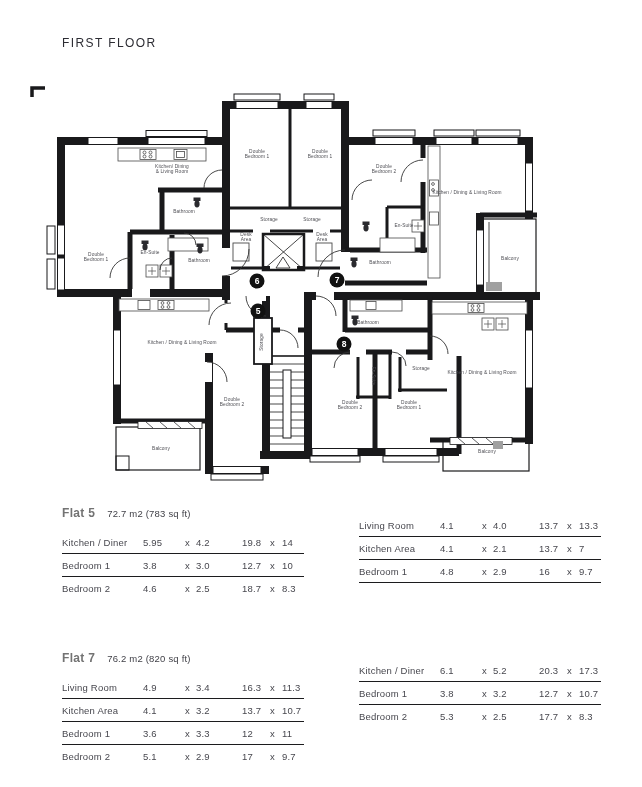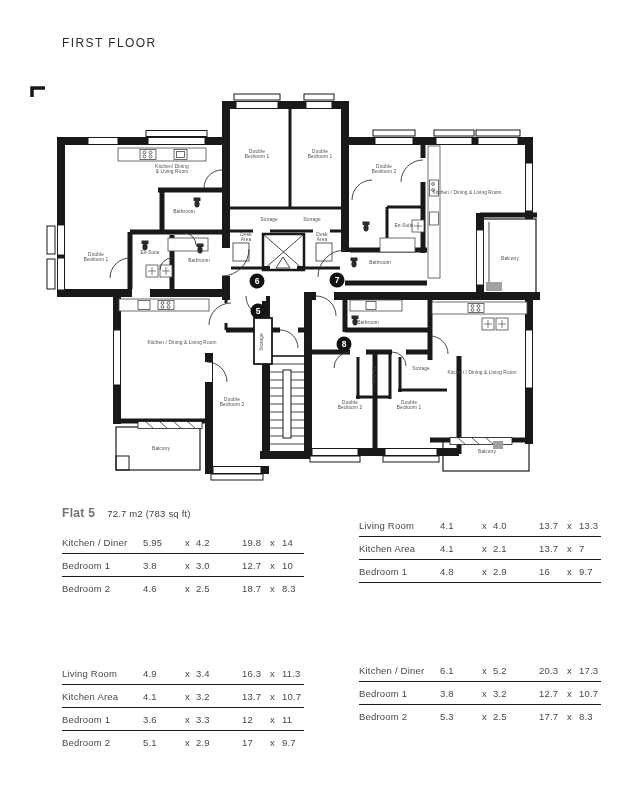--- a/index.html
+++ b/index.html
@@ -384,20 +384,23 @@
         <span>x</span>
         <span>2.9</span>
         <span>16</span>
         <span>x</span>
         <span>9.7</span>
       </div>
     </div>
 </div>
 
 <div class="flat-section" id="f7">
+  <div class="flat-head">
+    <span class="flat-name">Flat 7</span><span class="flat-area">76.2 m2 (820 sq ft)</span>
+  </div>
   <div class="trows">
       <div class="trow">
         <span>Living Room</span>
         <span>4.9</span>
         <span>x</span>
         <span>3.4</span>
         <span>16.3</span>
         <span>x</span>
         <span>11.3</span>
       </div>

